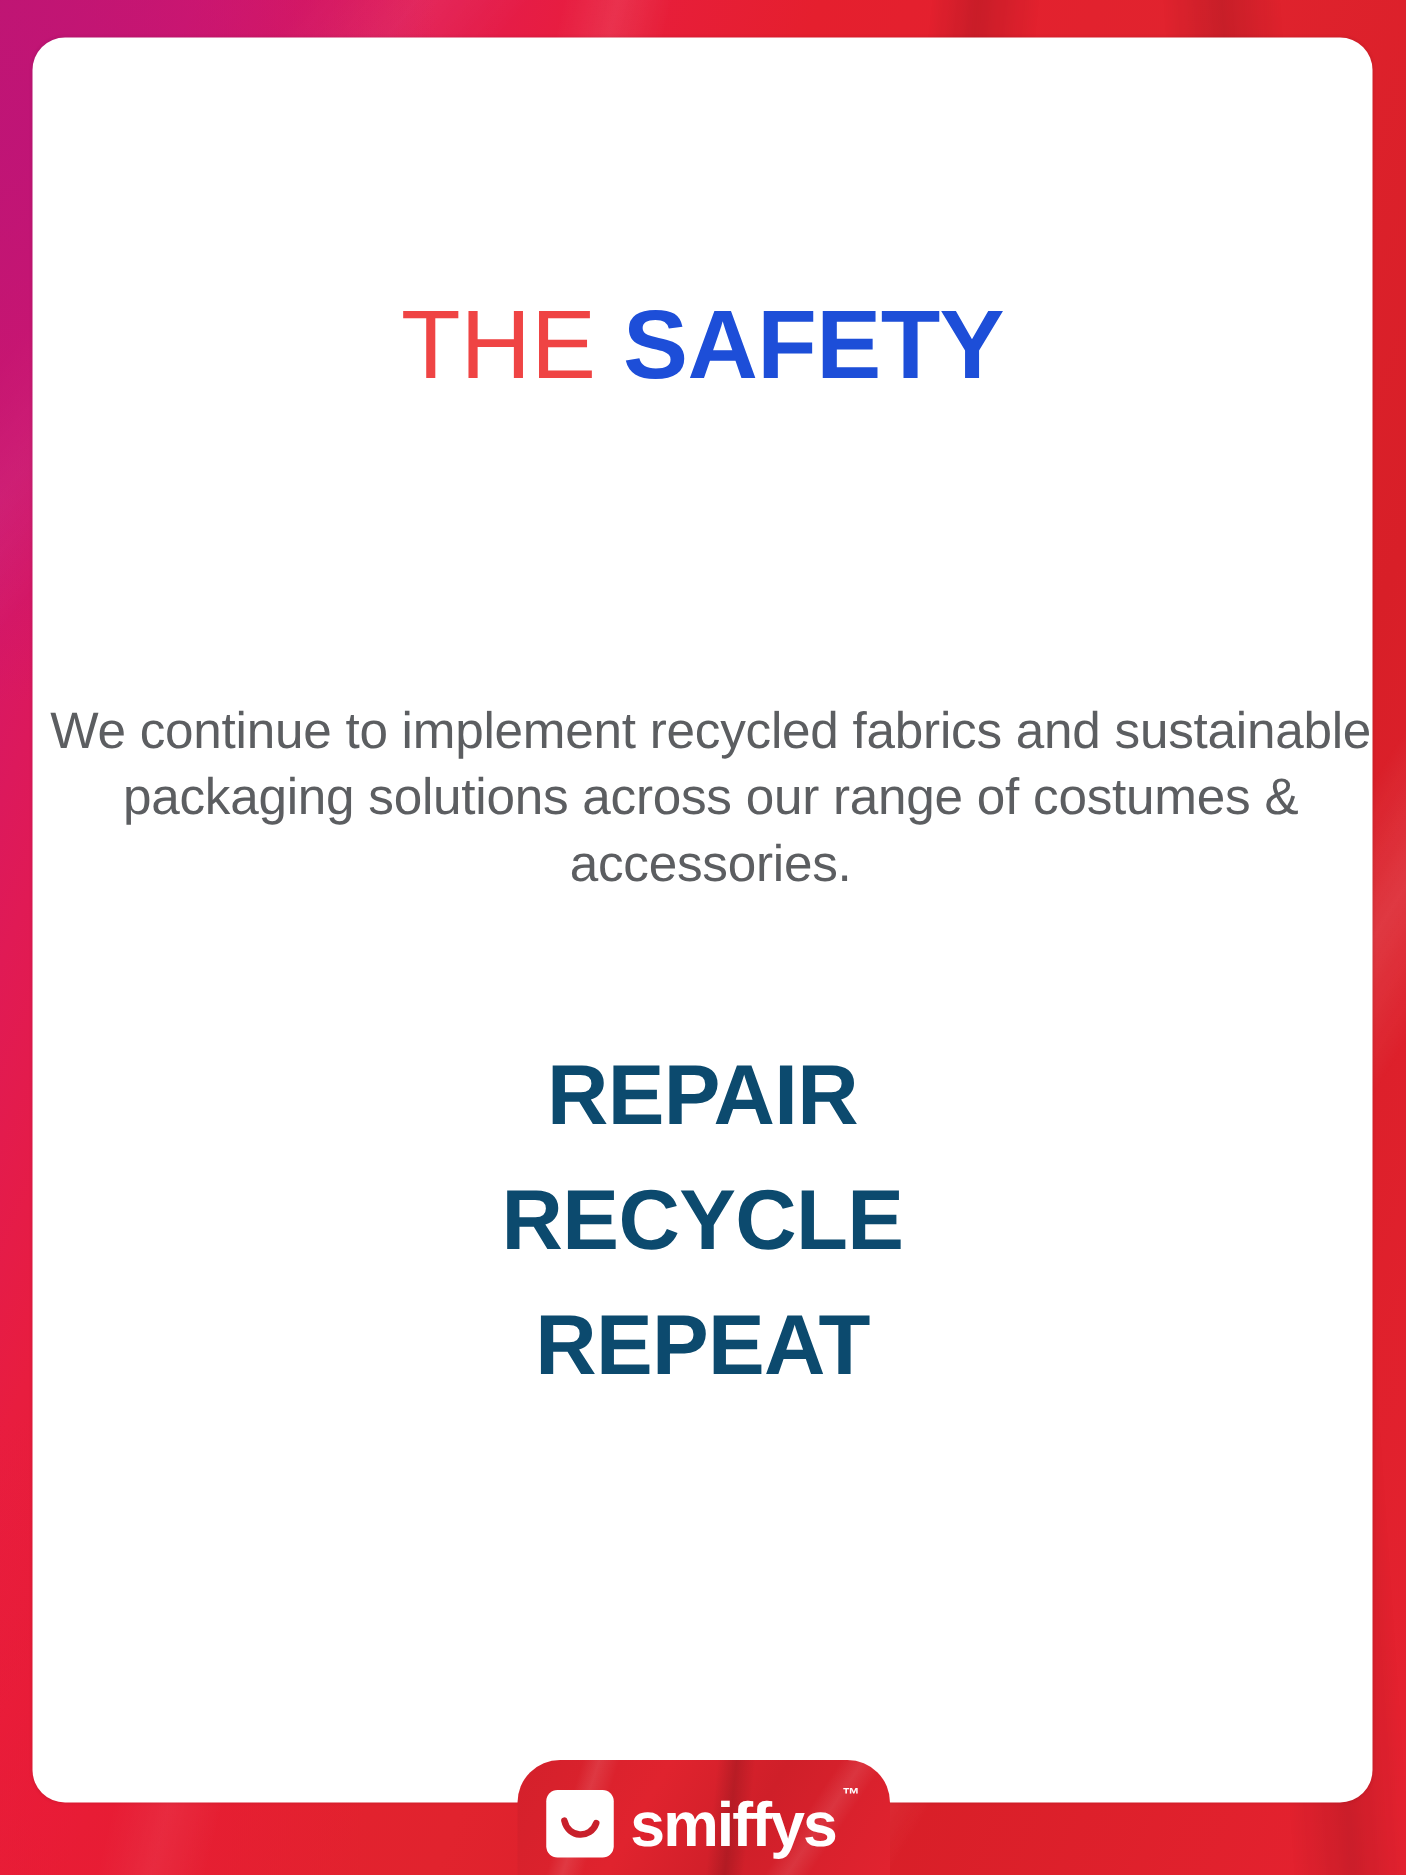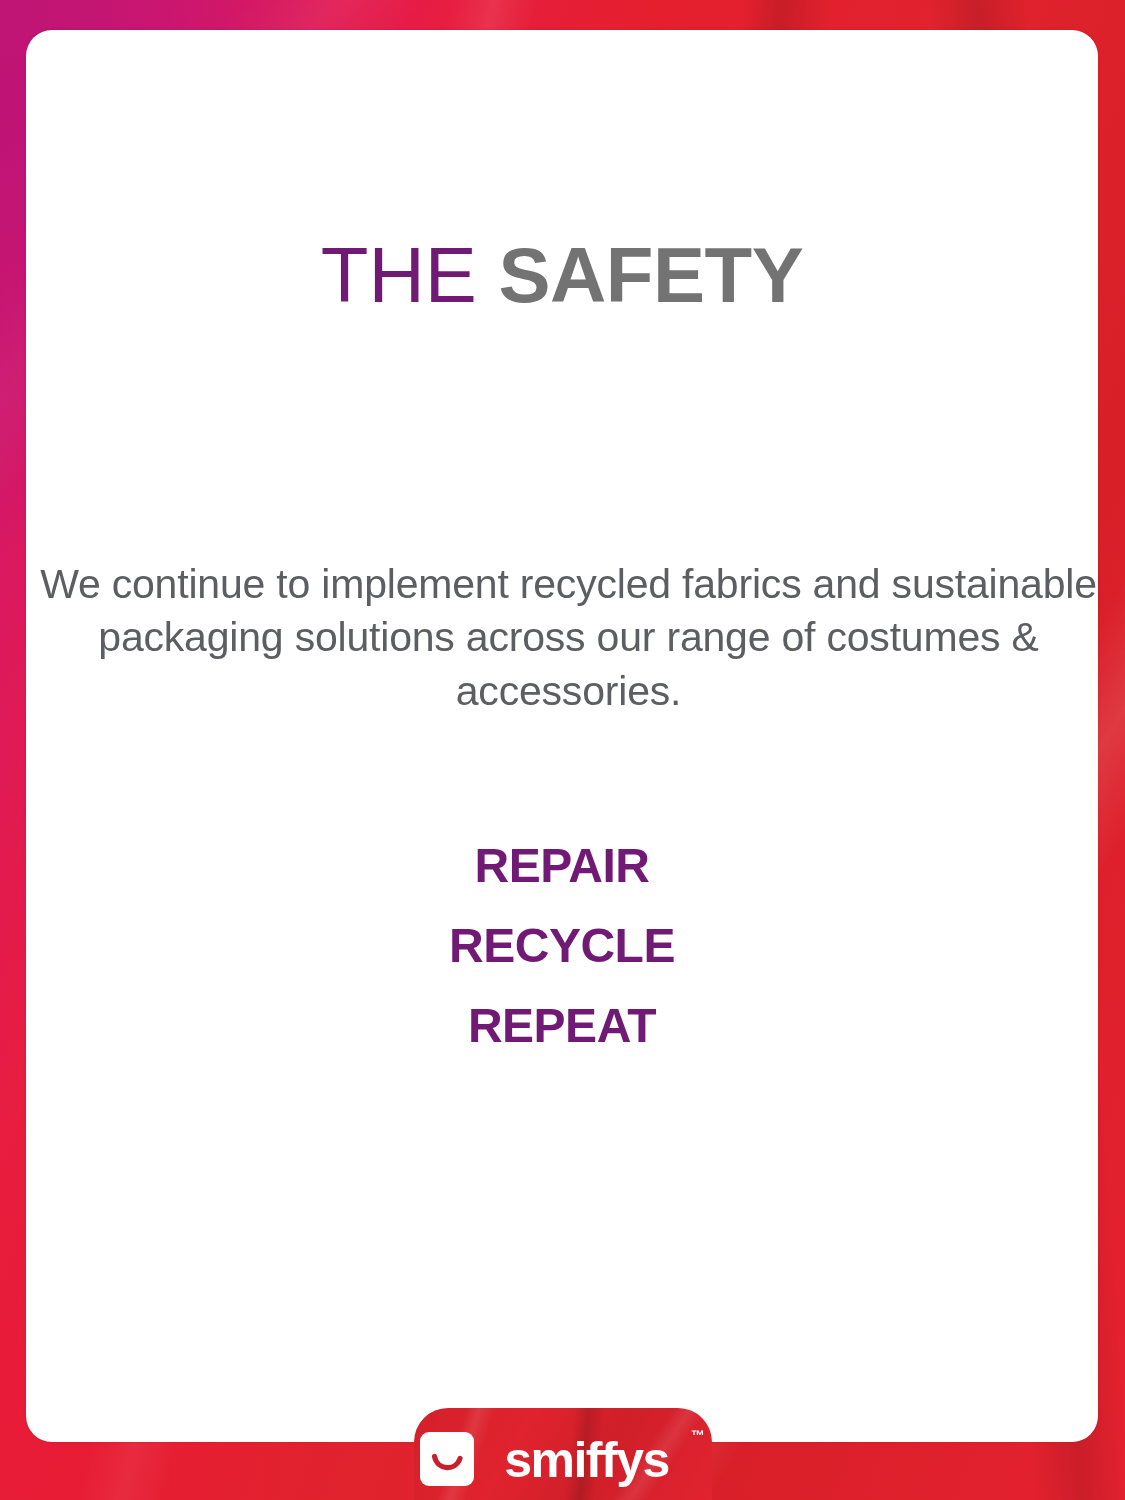--- a/index.html
+++ b/index.html
@@ -78,25 +78,25 @@
 
   
   .section-heading {
     margin: 0;
     font-weight: 400;
     letter-spacing: -0.5px;
     line-height: 1;
     white-space: nowrap;
   }
   .sh-the {
-    color: #701a75;
+    color: #ef4444;
     font-weight: 400;
   }
   .sh-accent {
-    color: #737373;
+    color: #1d4ed8;
     font-weight: 700;
   }
 
   #heading-safety { font-size: 78px; }
   #heading-safety .sh-the { letter-spacing: 0px; }
   #heading-sustainability { font-size: 76px; letter-spacing: -1.5px; }
 
   .body-copy {
     margin: 0;
     color: #5c5e61;
@@ -121,23 +121,23 @@
   }
   .block-sustainability .body-copy { margin-top: 22px; padding-left: 13px; }
 
   
   .rwords {
     position: absolute;
     left: 0; right: 0;
     top: 812px;
   }
   .rword {
-    color: #701a75;
-    font-weight: 700;
-    font-size: 48px;
+    color: #0c4a6e;
+    font-weight: 700;
+    font-size: 68px;
     line-height: 1;
     letter-spacing: -0.5px;
     margin: 0 0 32px 0;
   }
   .rword:last-child { margin-bottom: 0; }
 
   
   .logo-tab {
     position: absolute;
     left: 50%;
@@ -145,21 +145,21 @@
     bottom: 0;
     width: 298px;
     height: 92px;
     background: linear-gradient(120deg, #d3202b 0%, #e0232e 35%, #cf1f29 62%, #e22330 100%);
     border-top-left-radius: 34px;
     border-top-right-radius: 34px;
     overflow: hidden;
     display: flex;
     align-items: center;
     justify-content: center;
-    gap: 30px;
+    gap: 13px;
   }
   .logo-tab::before {
     content: "";
     position: absolute;
     inset: 0;
     background:
       linear-gradient(108deg, rgba(255,255,255,0.00) 16%, rgba(255,255,255,0.10) 20%, rgba(255,255,255,0.00) 25%),
       linear-gradient(96deg,  rgba(0,0,0,0.00) 52%, rgba(0,0,0,0.14) 57%, rgba(0,0,0,0.00) 62%),
       linear-gradient(124deg, rgba(255,255,255,0.00) 72%, rgba(255,255,255,0.09) 77%, rgba(255,255,255,0.00) 82%);
     pointer-events: none;

